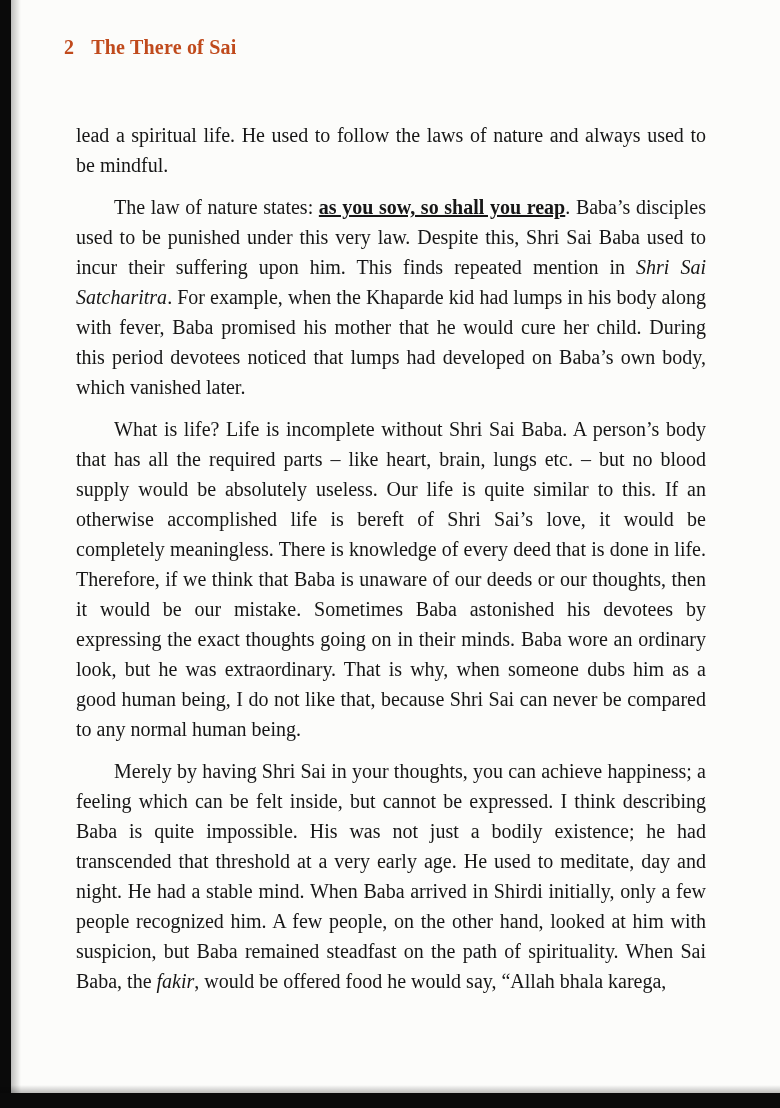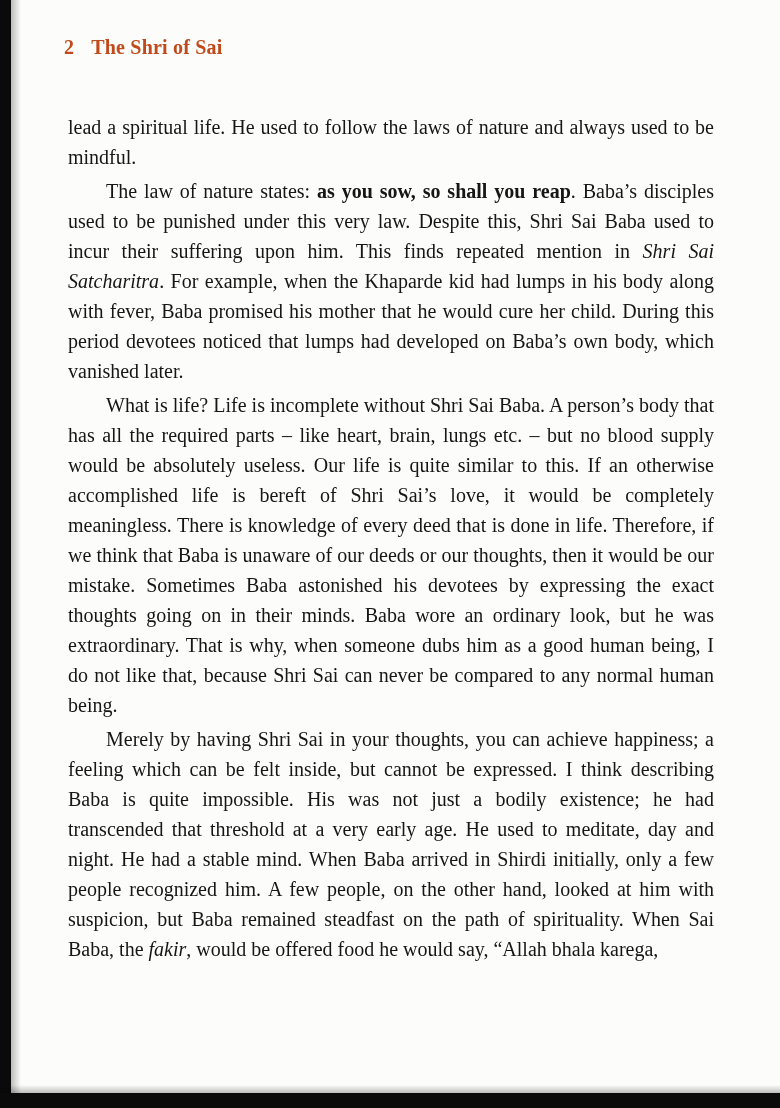--- a/index.html
+++ b/index.html
@@ -57,39 +57,39 @@
   .text-block {
     position: absolute;
     left: 64px;
     top: 108px;
     width: 654px;
     font-size: 20px;
     line-height: 30px;
     color: #161616;
   }
   .para {
-    margin: 4px;
+    margin: 12px;
     text-align: justify;
     text-indent: 0;
   }
   .para.indent {
     text-indent: 38px;
   }
-  .seg-bold { font-weight: 700; }
+  .seg-bold { font-weight: 700; text-decoration: underline; }
   .seg-italic { font-style: italic; font-family: Liberation Serif, serif; }
 </style>
 </head>
 <body>
 
 <div class="page">
   <div class="edge-left"></div>
   <div class="edge-bottom"></div>
 
   <header class="page-header">
-    <span class="page-number">2</span><span class="book-title">The Shri of Sai</span>
+    <span class="page-number">2</span><span class="book-title">The There of Sai</span>
   </header>
 
   <main class="text-block">
       <p class="para"><span class="seg-normal">lead a spiritual life. He used to follow the laws of nature and always used to be mindful.</span></p>
       <p class="para indent"><span class="seg-normal">The law of nature states: </span><span class="seg-bold">as you sow, so shall you reap</span><span class="seg-normal">. Baba’s disciples used to be punished under this very law. Despite this, Shri Sai Baba used to incur their suffering upon him. This finds repeated mention in </span><span class="seg-italic">Shri Sai Satcharitra</span><span class="seg-normal">. For example, when the Khaparde kid had lumps in his body along with fever, Baba promised his mother that he would cure her child. During this period devotees noticed that lumps had developed on Baba’s own body, which vanished later.</span></p>
       <p class="para indent"><span class="seg-normal">What is life? Life is incomplete without Shri Sai Baba. A person’s body that has all the required parts – like heart, brain, lungs etc. – but no blood supply would be absolutely useless. Our life is quite similar to this. If an otherwise accomplished life is bereft of Shri Sai’s love, it would be completely meaningless. There is knowledge of every deed that is done in life. Therefore, if we think that Baba is unaware of our deeds or our thoughts, then it would be our mistake. Sometimes Baba astonished his devotees by expressing the exact thoughts going on in their minds. Baba wore an ordinary look, but he was extraordinary. That is why, when someone dubs him as a good human being, I do not like that, because Shri Sai can never be compared to any normal human being.</span></p>
       <p class="para indent"><span class="seg-normal">Merely by having Shri Sai in your thoughts, you can achieve happiness; a feeling which can be felt inside, but cannot be expressed. I think describing Baba is quite impossible. His was not just a bodily existence; he had transcended that threshold at a very early age. He used to meditate, day and night. He had a stable mind. When Baba arrived in Shirdi initially, only a few people recognized him. A few people, on the other hand, looked at him with suspicion, but Baba remained steadfast on the path of spirituality. When Sai Baba, the </span><span class="seg-italic">fakir</span><span class="seg-normal">, would be offered food he would say, “Allah bhala karega,</span></p>
     </main>
 </div>
 

